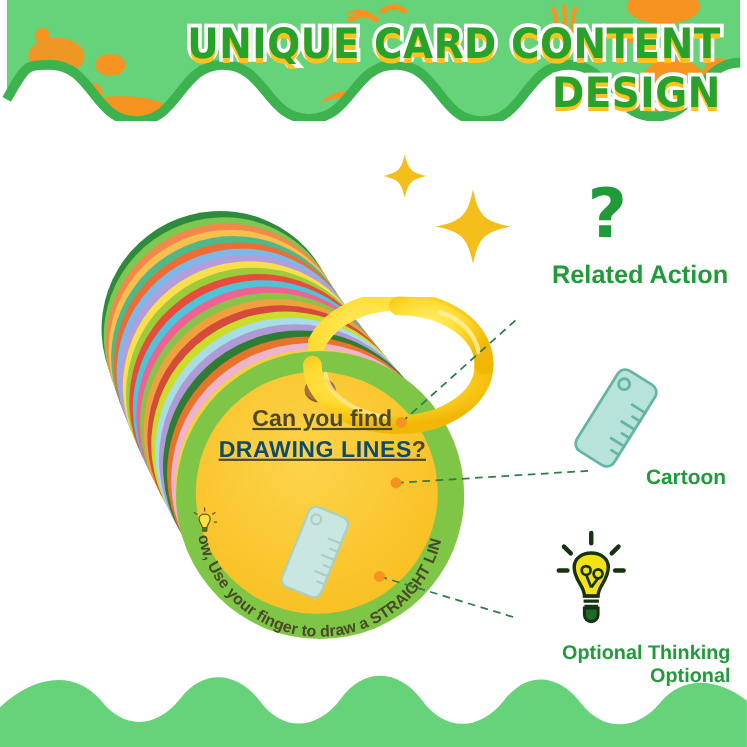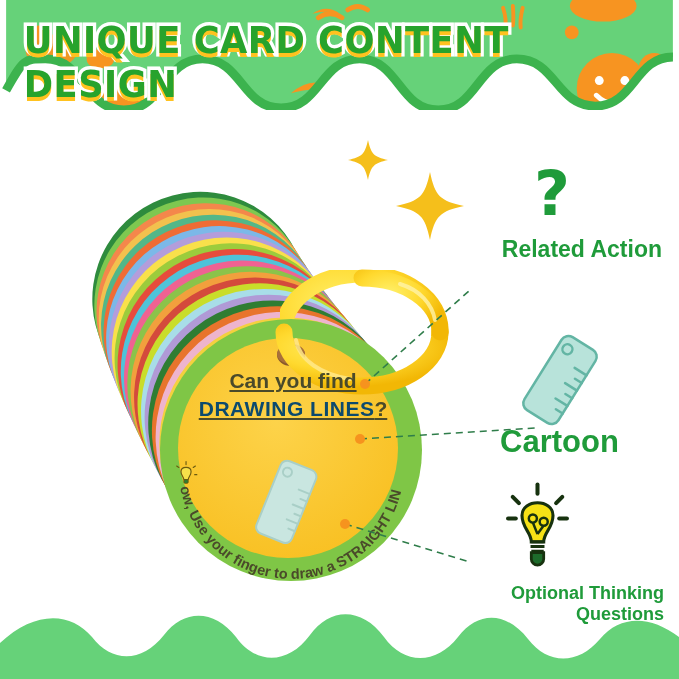--- a/index.html
+++ b/index.html
@@ -3,38 +3,38 @@
 <meta charset="utf-8">
 <style>
   html,body{margin:0;padding:0;background:#ffffff;}
   body{width:679px;height:679px;overflow:hidden;font-family:"Liberation Sans",sans-serif;}
   #stage{position:relative;width:679px;height:679px;background:#fff;overflow:hidden;}
 
   
   .banner-top{position:absolute;left:0;top:0;width:679px;height:110px;}
   .banner-bot{position:absolute;left:0;bottom:0;width:679px;height:80px;}
 
-  .title-wrap{position:absolute;left:0;top:18px;width:679px;text-align:left;}
+  .title-wrap{position:absolute;left:0;top:18px;width:679px;text-align:right;}
   .title{
     display:inline-block;
     font-family:"DejaVu Sans",sans-serif;
     font-size:38px;font-weight:bold;
     letter-spacing:0.5px;
     color:#27a32c;
     -webkit-text-stroke:7px #ffffff;
     paint-order:stroke fill;
     text-shadow:0 4px 0 #ffc21f;
     transform:scaleX(0.93);
   }
 
   
   .label{position:absolute;color:#1f9b3a;font-weight:bold;line-height:1.15;
          font-family:"Liberation Sans",sans-serif;}
   .label.l1{left:466px;top:236px;width:196px;font-size:23px;text-align:right;}
-  .label.l2{left:500px;top:424px;width:160px;font-size:31px;text-align:left;}
+  .label.l2{left:500px;top:424px;width:160px;font-size:19px;text-align:right;}
   .label.l3{left:432px;top:583px;width:232px;font-size:18px;text-align:right;}
 
   .qmark{position:absolute;left:534px;top:163px;font-size:62px;font-weight:bold;
          color:#1f9b3a;font-family:"DejaVu Sans",sans-serif;line-height:1;}
 
   
   .card-q{position:absolute;left:186px;top:367px;width:214px;text-align:center;
           font-family:"Liberation Sans",sans-serif;font-size:21px;font-weight:bold;
           color:#4a4a2a;line-height:1.32;text-decoration:underline;}
   .card-q .hl{color:#0c4a6e;letter-spacing:0.5px;}
@@ -280,16 +280,16 @@
         <line x1="10" y1="-10" x2="10" y2="-4"></line>
         <line x1="-6" y1="-2" x2="-2" y2="2"></line>
         <line x1="26" y1="-2" x2="22" y2="2"></line>
         <line x1="-9" y1="12" x2="-4" y2="12"></line>
         <line x1="29" y1="12" x2="24" y2="12"></line>
       </g>
     </g>
   </svg>
   <div class="label l3">
     <div>Optional Thinking</div>
-    <div>Questions</div>
+    <div>Optional</div>
   </div>
 
 </div>
 
 </body></html>

